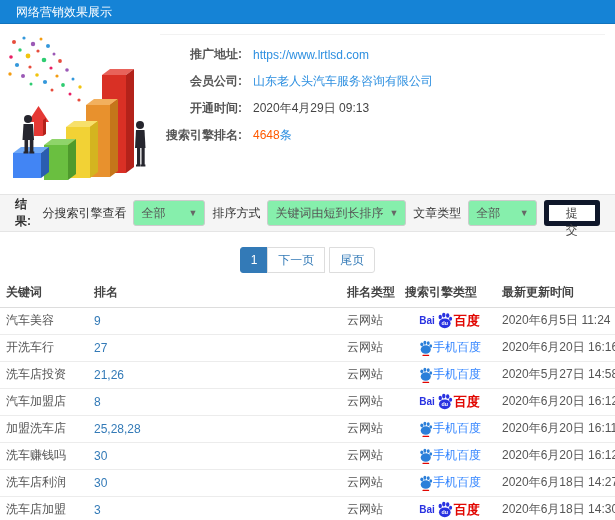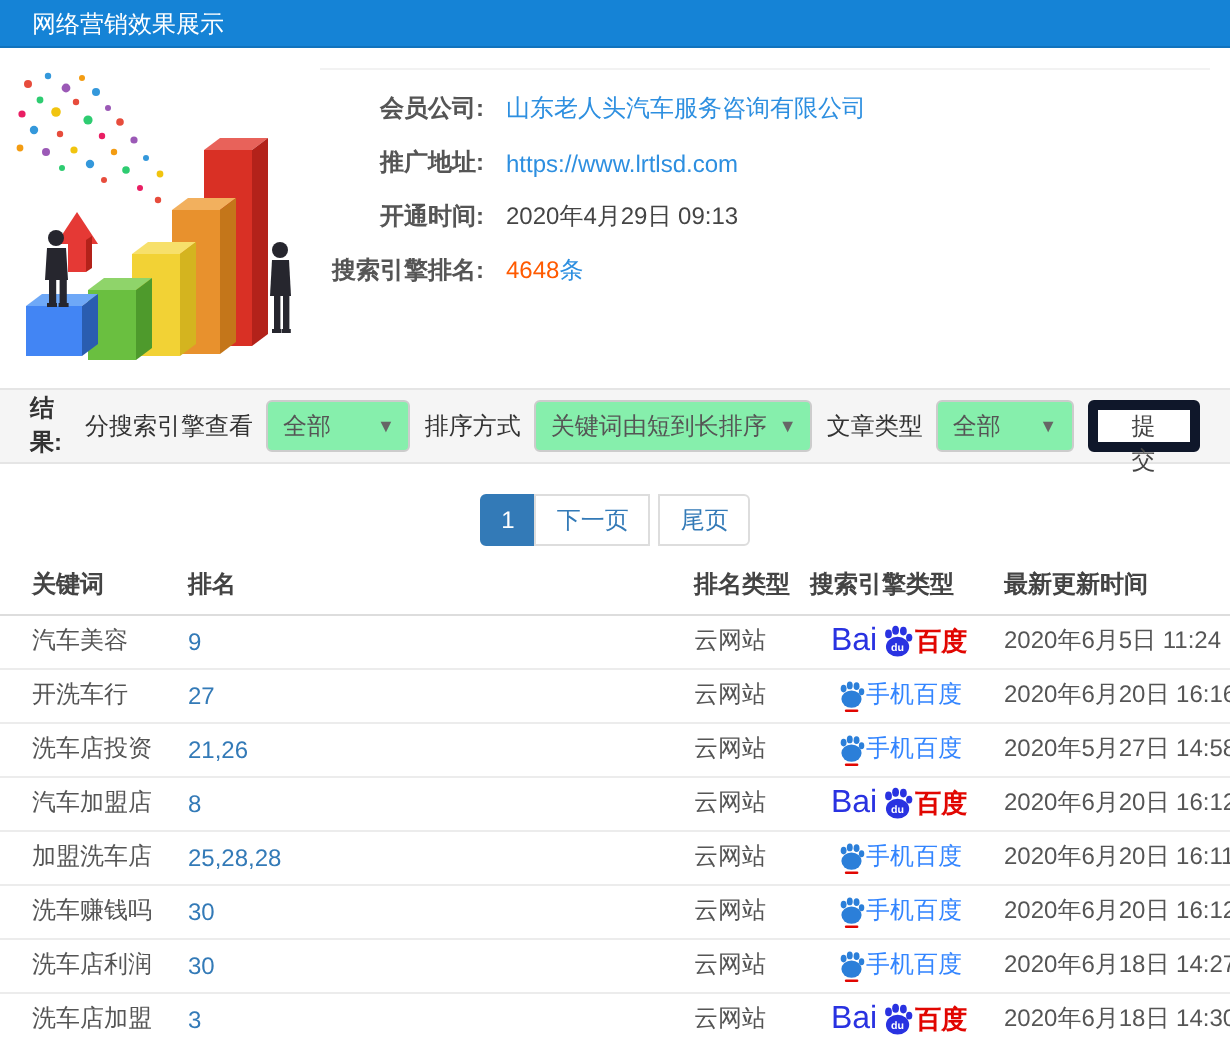--- a/index.html
+++ b/index.html
@@ -45,29 +45,29 @@
     border-radius:3px 0 0 3px; cursor:default; }
   .page-item.next { margin-left:-1px; }
   .page-item.last { margin-left:4px; border-radius:0 3px 3px 0;text-align:center; }
 
   
   table.rank-table { width:100%; border-collapse:collapse; margin-top:6px; table-layout:fixed; }
   .rank-table col.c-kw { width:90px; } .rank-table col.c-rank { width:253px; }
   .rank-table col.c-type { width:58px; } .rank-table col.c-eng { width:97px; }
   .rank-table th { text-align:left; font-weight:bold; color:#444; height:28px;
     border-bottom:1px solid #ddd; padding:0 4px; }
-  .rank-table th:first-child, .rank-table td:first-child { padding-left:16px; }
+  .rank-table th:first-child, .rank-table td:first-child { padding-left:6px; }
   .rank-table td { height:27px; border-bottom:1px solid #ececec; padding:0 4px;
     color:#555; white-space:nowrap; overflow:hidden; }
   td.rank-cell { color:#337ab7; cursor:pointer; }
   td.engine-cell { text-align:center; }
 
   
   .baidu-logo { display:inline-flex; align-items:center; gap:1px; vertical-align:middle; }
-  .baidu-bai { color:#2932e1; font-weight:normal; font-size:16px; font-style:normal; letter-spacing:0;text-align:center; }
+  .baidu-bai { color:#2932e1; font-weight:bold; font-size:10px; font-style:normal; letter-spacing:0;text-align:center; }
   .baidu-suffix { color:#e10601; font-weight:bold; font-size:13px; }
   .mobile-baidu { display:inline-flex; align-items:center; gap:0; vertical-align:middle; }
   .mobile-baidu .mb-label { color:#3385ff; }
 </style>
 </head>
 <body>
 
 <div class="app-header">
   <span>网络营销效果展示</span>
 </div>
@@ -153,26 +153,26 @@
         <path d="M136,100 h8.5 l1,18 h-10.5 z"></path>
         <rect x="137" y="118" width="3.2" height="17"></rect>
         <rect x="141.5" y="118" width="3.2" height="17"></rect>
         <rect x="136" y="134.5" width="4.6" height="2"></rect>
         <rect x="140.8" y="134.5" width="4.6" height="2"></rect>
       </g>
     </svg>
   </div>
   <div class="info-list">
     <div class="info-row">
+      <span class="info-label">推广地址:</span>
+      <span class="info-value link">https://www.lrtlsd.com</span>
+    </div>
+    <div class="info-row">
       <span class="info-label">会员公司:</span>
       <span class="info-value link">山东老人头汽车服务咨询有限公司</span>
-    </div>
-    <div class="info-row">
-      <span class="info-label">推广地址:</span>
-      <span class="info-value link">https://www.lrtlsd.com</span>
     </div>
     <div class="info-row">
       <span class="info-label">开通时间:</span>
       <span class="info-value">2020年4月29日 09:13</span>
     </div>
     <div class="info-row">
       <span class="info-label">搜索引擎排名:</span>
       <span class="info-value"><span class="count-num">4648</span><span class="count-suffix">条</span></span>
     </div>
   </div>

